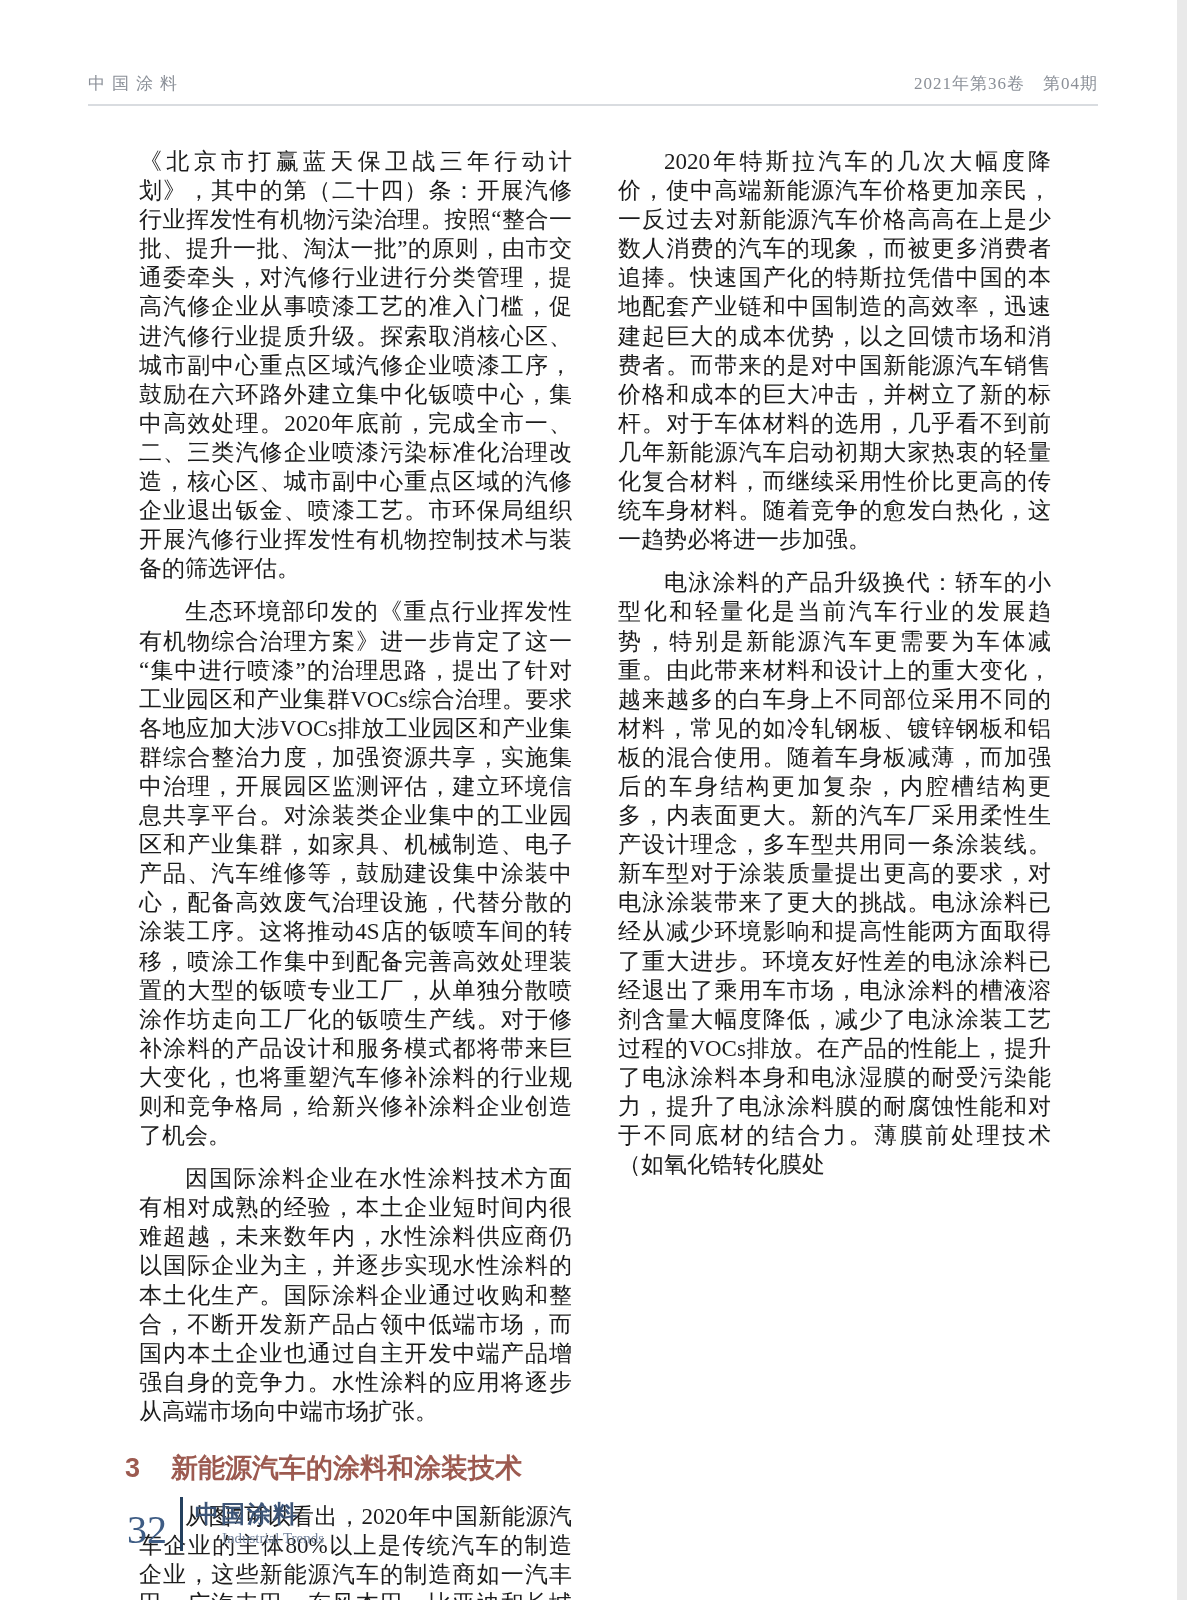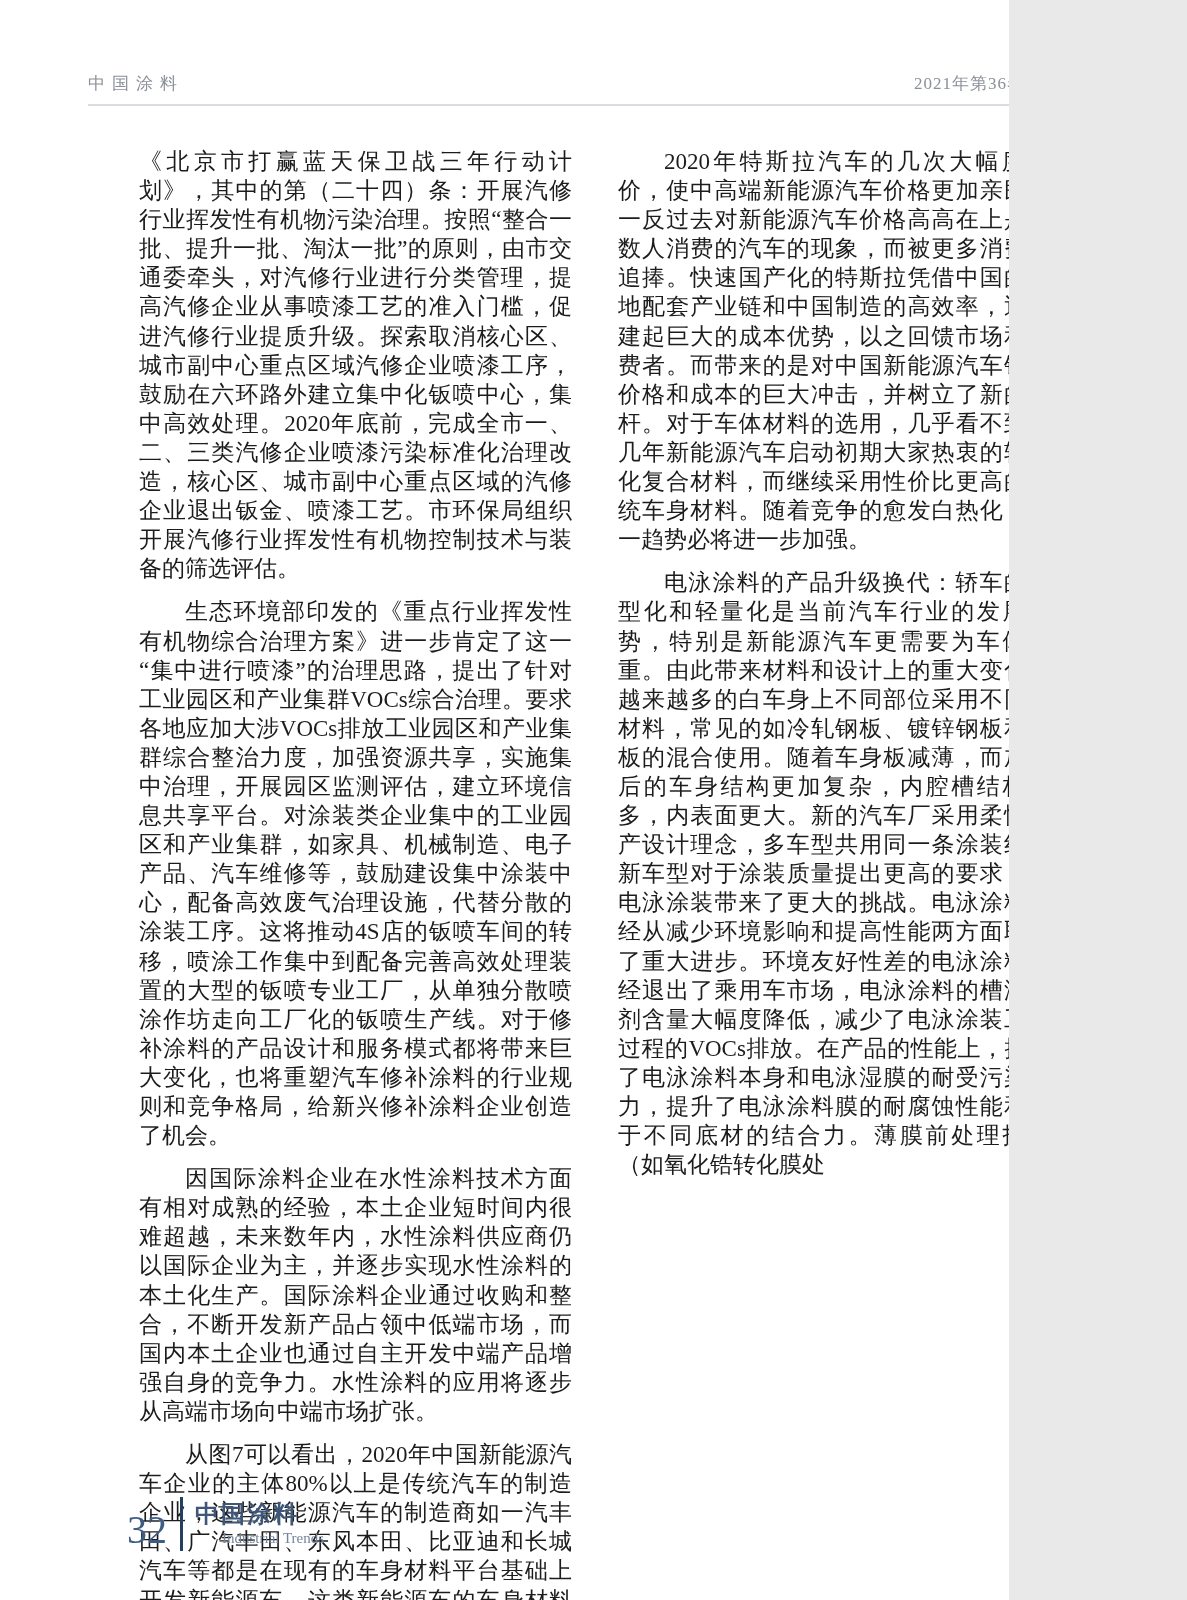--- a/index.html
+++ b/index.html
@@ -1,18 +1,18 @@
 <!DOCTYPE html>
 <html lang="zh"><head>
 <meta charset="utf-8">
 <style>
   html, body { margin: 0; padding: 0; background: #e9e9e9; }
   .page {
     position: relative;
-    width: 1009px;
+    width: 1177px;
     height: 1600px;
     background: #ffffff;
     font-family: "Liberation Serif", "DejaVu Serif", serif;
     color: #1c1c1c;
     overflow: hidden;
   }
   .header {
     position: absolute;
     left: 88px;
     top: 72px;
@@ -95,20 +95,23 @@
     <span class="journal-name">中国涂料</span>
     <span class="issue-info">2021年第36卷　第04期</span>
   </div>
 
   <div class="columns">
 
     <div class="col">
       <p>《北京市打赢蓝天保卫战三年行动计划》，其中的第（二十四）条：开展汽修行业挥发性有机物污染治理。按照“整合一批、提升一批、淘汰一批”的原则，由市交通委牵头，对汽修行业进行分类管理，提高汽修企业从事喷漆工艺的准入门槛，促进汽修行业提质升级。探索取消核心区、城市副中心重点区域汽修企业喷漆工序，鼓励在六环路外建立集中化钣喷中心，集中高效处理。2020年底前，完成全市一、二、三类汽修企业喷漆污染标准化治理改造，核心区、城市副中心重点区域的汽修企业退出钣金、喷漆工艺。市环保局组织开展汽修行业挥发性有机物控制技术与装备的筛选评估。</p>
       <p class="indent">生态环境部印发的《重点行业挥发性有机物综合治理方案》进一步肯定了这一“集中进行喷漆”的治理思路，提出了针对工业园区和产业集群VOCs综合治理。要求各地应加大涉VOCs排放工业园区和产业集群综合整治力度，加强资源共享，实施集中治理，开展园区监测评估，建立环境信息共享平台。对涂装类企业集中的工业园区和产业集群，如家具、机械制造、电子产品、汽车维修等，鼓励建设集中涂装中心，配备高效废气治理设施，代替分散的涂装工序。这将推动4S店的钣喷车间的转移，喷涂工作集中到配备完善高效处理装置的大型的钣喷专业工厂，从单独分散喷涂作坊走向工厂化的钣喷生产线。对于修补涂料的产品设计和服务模式都将带来巨大变化，也将重塑汽车修补涂料的行业规则和竞争格局，给新兴修补涂料企业创造了机会。</p>
       <p class="indent">因国际涂料企业在水性涂料技术方面有相对成熟的经验，本土企业短时间内很难超越，未来数年内，水性涂料供应商仍以国际企业为主，并逐步实现水性涂料的本土化生产。国际涂料企业通过收购和整合，不断开发新产品占领中低端市场，而国内本土企业也通过自主开发中端产品增强自身的竞争力。水性涂料的应用将逐步从高端市场向中端市场扩张。</p>
+      <div class="section-heading">
+        <span class="sec-num">3</span><span>新能源汽车的涂料和涂装技术</span>
+      </div>
       <p class="indent">从图7可以看出，2020年中国新能源汽车企业的主体80%以上是传统汽车的制造企业，这些新能源汽车的制造商如一汽丰田、广汽丰田、东风本田、比亚迪和长城汽车等都是在现有的车身材料平台基础上开发新能源车。这类新能源车的车身材料与传统的燃油汽车基本相同，所采用的涂装工艺和材料也保持不变。即使有新建的涂装线，也是采用完全成熟的汽车涂装工艺技术和涂料，最常见的是传统的水性体系和水性3Wet体系。</p>
     </div>
 
     <div class="col">
       <p class="indent">2020年特斯拉汽车的几次大幅度降价，使中高端新能源汽车价格更加亲民，一反过去对新能源汽车价格高高在上是少数人消费的汽车的现象，而被更多消费者追捧。快速国产化的特斯拉凭借中国的本地配套产业链和中国制造的高效率，迅速建起巨大的成本优势，以之回馈市场和消费者。而带来的是对中国新能源汽车销售价格和成本的巨大冲击，并树立了新的标杆。对于车体材料的选用，几乎看不到前几年新能源汽车启动初期大家热衷的轻量化复合材料，而继续采用性价比更高的传统车身材料。随着竞争的愈发白热化，这一趋势必将进一步加强。</p>
       <p class="indent">电泳涂料的产品升级换代：轿车的小型化和轻量化是当前汽车行业的发展趋势，特别是新能源汽车更需要为车体减重。由此带来材料和设计上的重大变化，越来越多的白车身上不同部位采用不同的材料，常见的如冷轧钢板、镀锌钢板和铝板的混合使用。随着车身板减薄，而加强后的车身结构更加复杂，内腔槽结构更多，内表面更大。新的汽车厂采用柔性生产设计理念，多车型共用同一条涂装线。新车型对于涂装质量提出更高的要求，对电泳涂装带来了更大的挑战。电泳涂料已经从减少环境影响和提高性能两方面取得了重大进步。环境友好性差的电泳涂料已经退出了乘用车市场，电泳涂料的槽液溶剂含量大幅度降低，减少了电泳涂装工艺过程的VOCs排放。在产品的性能上，提升了电泳涂料本身和电泳湿膜的耐受污染能力，提升了电泳涂料膜的耐腐蚀性能和对于不同底材的结合力。薄膜前处理技术（如氧化锆转化膜处</p>
     </div>
 
   </div>
 

